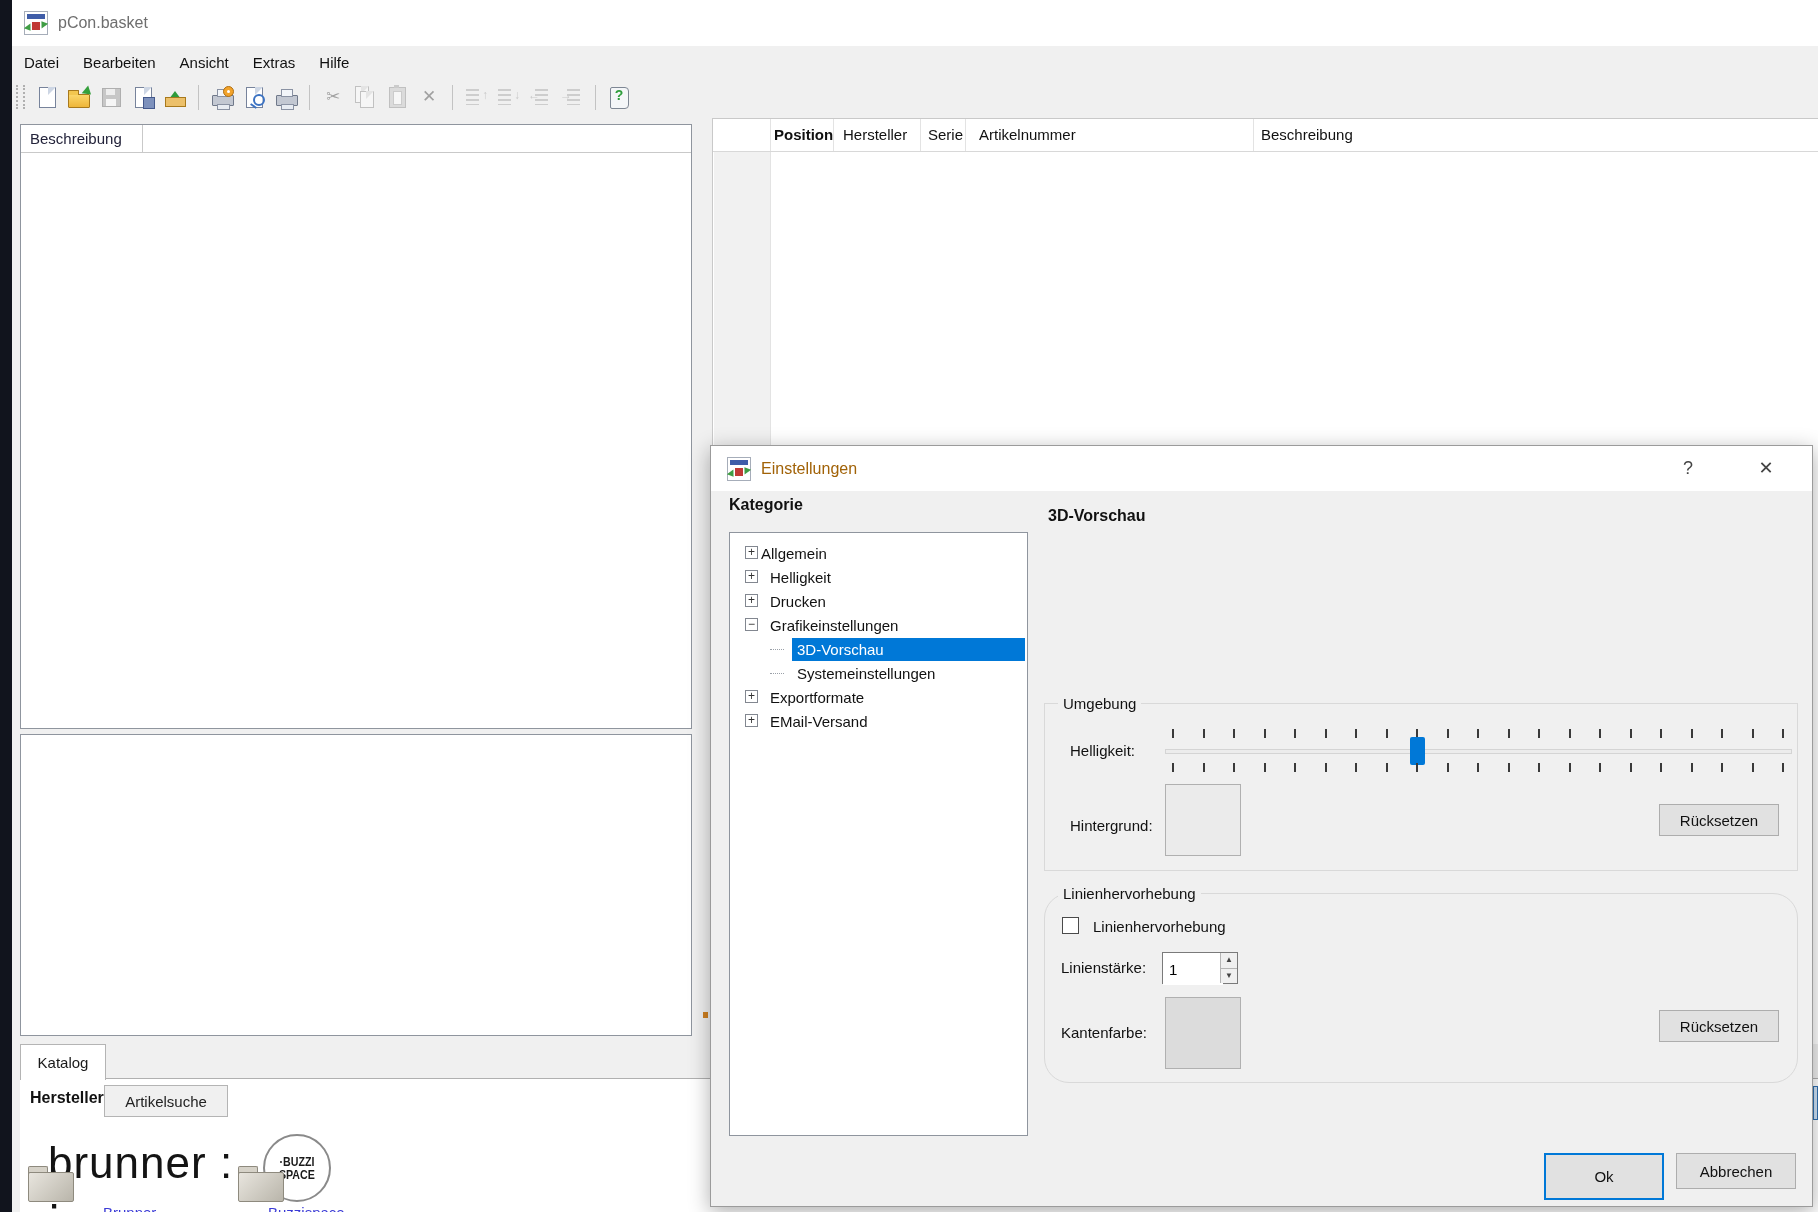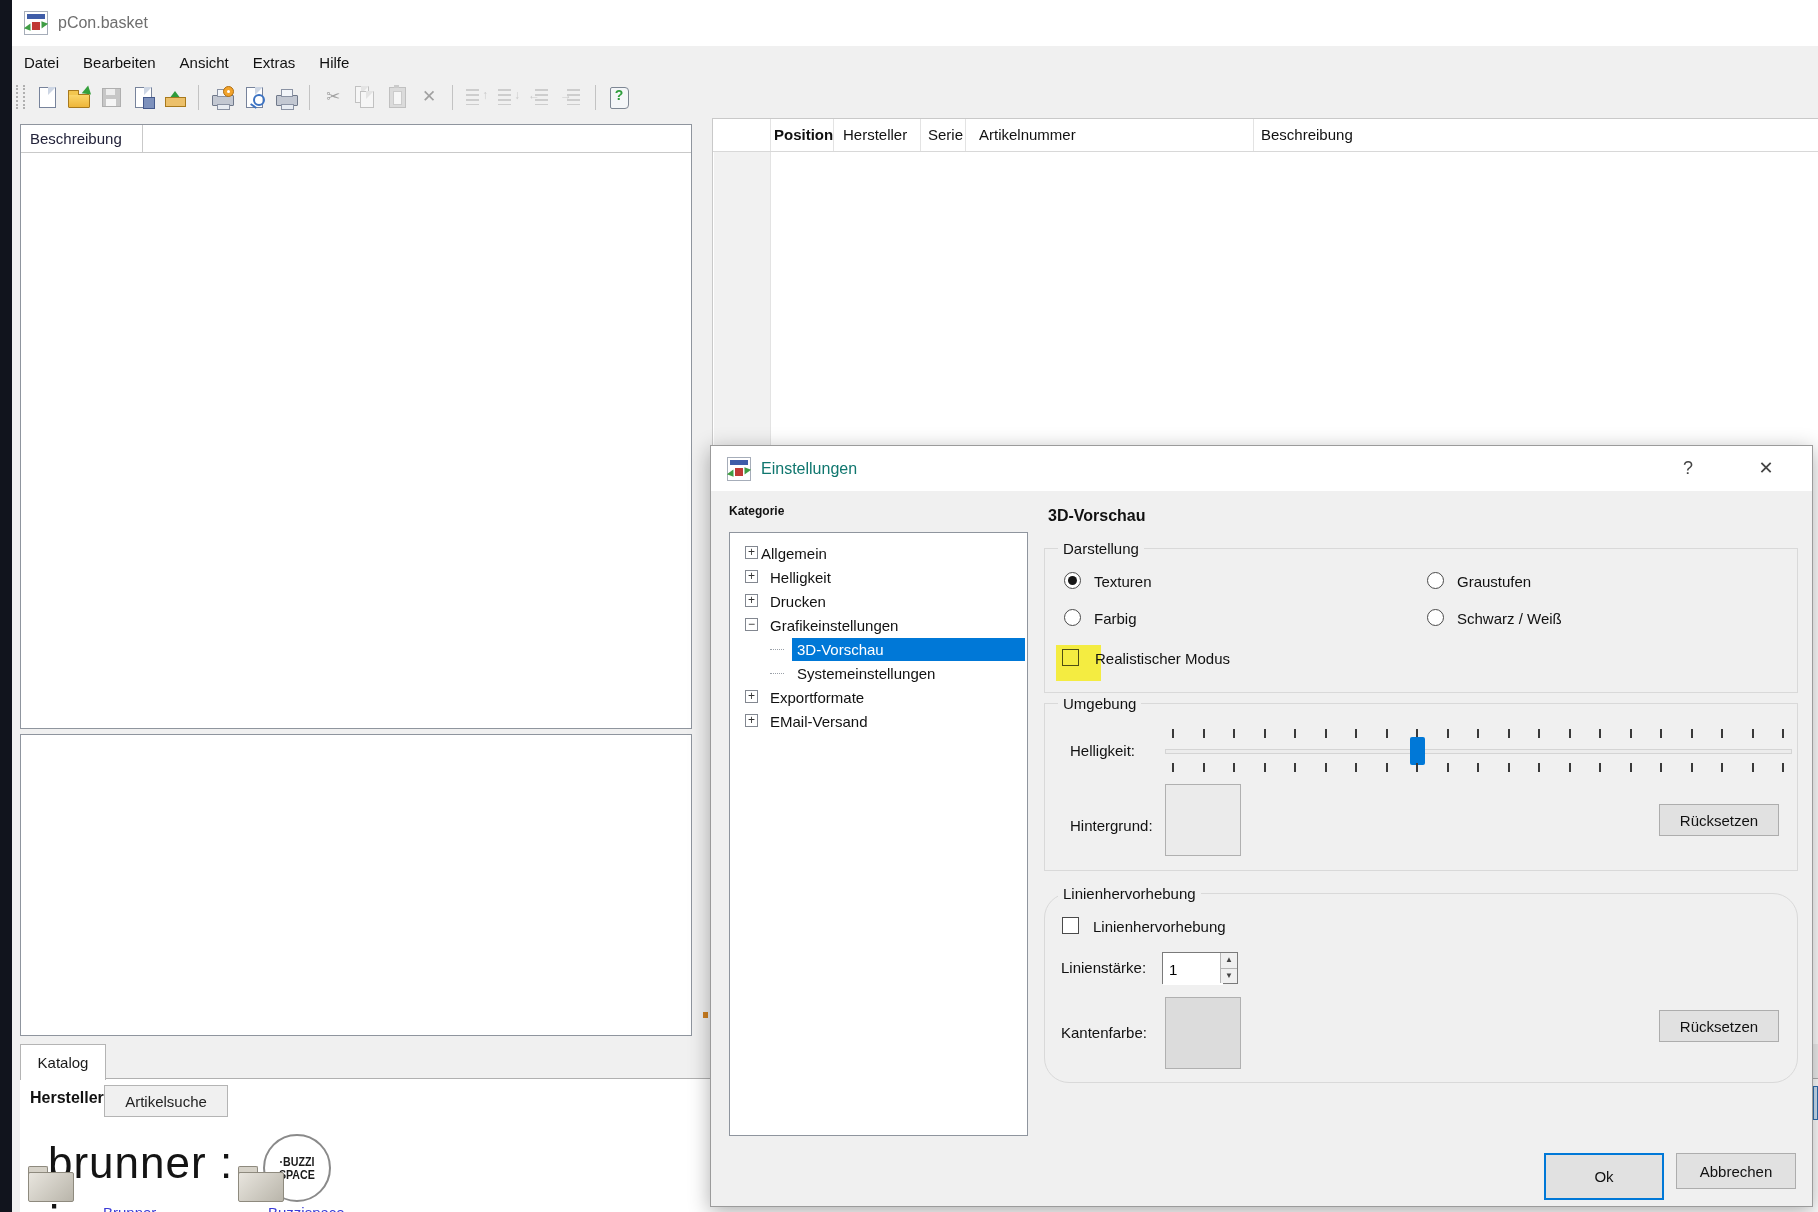--- a/index.html
+++ b/index.html
@@ -57,21 +57,21 @@
           font-size:15px;color:#23233a;line-height:27px;padding-left:9px;box-sizing:border-box;}
   .thead{position:absolute;top:0;height:32px;font-size:15px;color:#111;line-height:32px;box-sizing:border-box;
          border-right:1px solid #e3e3e3;overflow:hidden;white-space:nowrap;}
   
   .tab-active{background:#fff;border:1px solid #b4b4b4;border-bottom:none;font-size:15px;display:flex;align-items:center;justify-content:center;z-index:5;}
   .tab-inactive{background:#f0f0f0;border:1px solid #b4b4b4;font-size:15px;display:flex;align-items:center;justify-content:center;color:#222;}
   
   .dialog{left:710px;top:445px;width:1103px;height:762px;background:#f0f0f0;border:1px solid #9b9b9b;
           box-shadow:0 5px 20px rgba(0,0,0,.32);box-sizing:border-box;z-index:10;}
   .dlg-titlebar{position:absolute;left:0;top:0;right:0;height:45px;background:#fff;display:flex;align-items:center;}
-  .dlg-title{font-size:16px;color:#0f766e;margin-left:10px;}
+  .dlg-title{font-size:16px;color:#a16207;margin-left:10px;}
   .dlg-sys{position:absolute;top:0;height:45px;width:56px;text-align:center;line-height:45px;font-size:18px;color:#444;}
   .grp{position:absolute;border:1px solid #d9d9d9;background:#f0f0f0;}
   .grplabel{position:absolute;top:-9px;left:13px;background:#f0f0f0;padding:0 5px;font-size:15px;color:#111;}
   .lbl{font-size:15px;color:#111;white-space:nowrap;}
   .bold{font-weight:bold;}
   .radio{position:absolute;width:17px;height:17px;border:1.5px solid #4a4a4a;border-radius:50%;background:#fff;box-sizing:border-box;}
   .radio.checked::after{content:'';position:absolute;left:3px;top:3px;right:3px;bottom:3px;background:#161616;border-radius:50%;}
   .chk{position:absolute;width:17px;height:17px;border:1.5px solid #4a4a4a;background:#fff;box-sizing:border-box;}
   .chk.onyellow{background:transparent;border-color:#4e4e12;}
   .hl{position:absolute;background:#f4ec32;opacity:.92;}
@@ -249,21 +249,21 @@
         <span class="bar"></span>
         <span class="red"></span>
         <span class="g1"></span>
         <span class="g2"></span>
       </div>
     <span class="dlg-title">Einstellungen</span>
   </div>
   <div class="dlg-sys" style="right:96px;">?</div>
   <div class="dlg-sys" style="right:18px;">✕</div>
 
-  <span class="lbl bold" style="position:absolute;left:18px;top:58px;font-size:12px;">Kategorie</span>
+  <span class="lbl bold" style="position:absolute;left:18px;top:50px;font-size:16px;">Kategorie</span>
   <div class="abs panel" style="left:18px;top:86px;width:297px;height:602px;">
     <div class="trow" style="left:15px;top:8px;width:270px;">
       <span class="expbox">+</span>
       <span style="margin-left:16px;">Allgemein</span>
     </div>
     <div class="trow" style="left:15px;top:32px;width:270px;">
       <span class="expbox">+</span>
       <span style="margin-left:25px;">Helligkeit</span>
     </div>
     <div class="trow" style="left:15px;top:56px;width:270px;">
@@ -288,34 +288,20 @@
       <span style="margin-left:25px;">Exportformate</span>
     </div>
     <div class="trow" style="left:15px;top:176px;width:270px;">
       <span class="expbox">+</span>
       <span style="margin-left:25px;">EMail-Versand</span>
     </div>
   </div>
 
   <span class="lbl bold" style="position:absolute;left:337px;top:61px;font-size:16px;">3D-Vorschau</span>
 
-  <div class="grp" style="left:333px;top:102px;width:752px;height:143px;">
-    <span class="grplabel">Darstellung</span>
-    <span class="radio checked" style="left:19px;top:23px;"></span>
-    <span class="lbl" style="position:absolute;left:49px;top:24px;">Texturen</span>
-    <span class="radio" style="left:382px;top:23px;"></span>
-    <span class="lbl" style="position:absolute;left:412px;top:24px;">Graustufen</span>
-    <span class="radio" style="left:19px;top:60px;"></span>
-    <span class="lbl" style="position:absolute;left:49px;top:61px;">Farbig</span>
-    <span class="radio" style="left:382px;top:60px;"></span>
-    <span class="lbl" style="position:absolute;left:412px;top:61px;">Schwarz / Weiß</span>
-    <div class="hl" style="left:11px;top:96px;width:45px;height:36px;"></div>
-    <span class="chk onyellow" style="left:17px;top:100px;"></span>
-    <span class="lbl" style="position:absolute;left:50px;top:101px;">Realistischer Modus</span>
-  </div>
 
   <div class="grp" style="left:333px;top:257px;width:752px;height:166px;">
     <span class="grplabel">Umgebung</span>
     <span class="lbl" style="position:absolute;left:25px;top:38px;">Helligkeit:</span>
     <div style="position:absolute;left:127px;top:25px;width:612px;height:9px;">
         <span class="tick" style="left: 0px;"></span>
         <span class="tick" style="left: 31px;"></span>
         <span class="tick" style="left: 61px;"></span>
         <span class="tick" style="left: 92px;"></span>
         <span class="tick" style="left: 122px;"></span>

